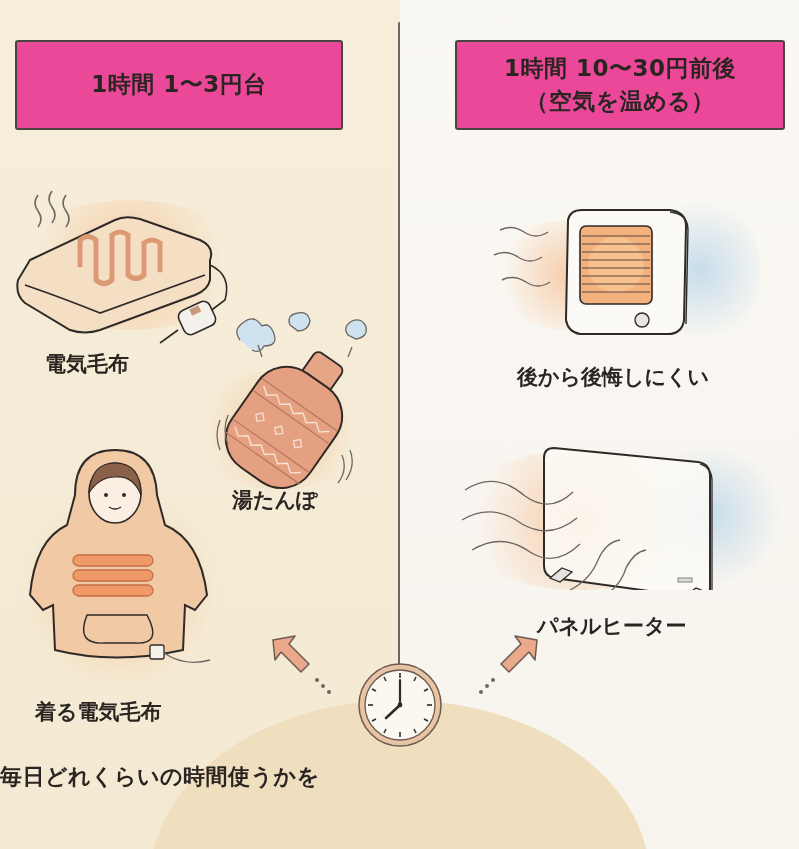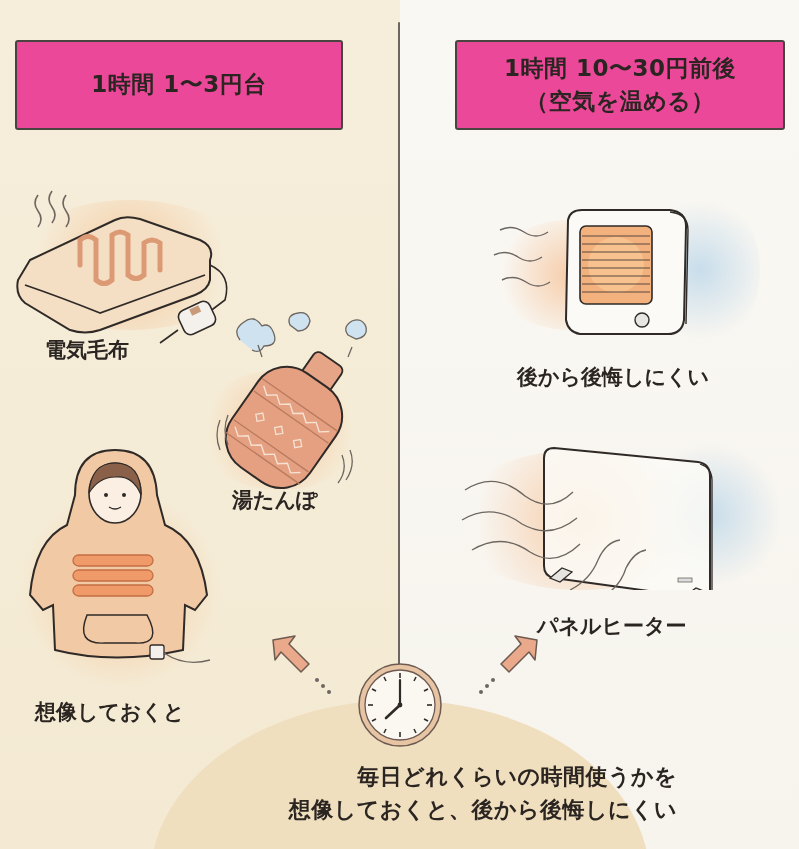--- a/index.html
+++ b/index.html
@@ -43,21 +43,21 @@
     .glow-cool { position: absolute; border-radius: 50%;
       background: radial-gradient(circle, rgba(160,200,230,0.55) 0%, rgba(160,200,230,0) 70%); }
 
     .bottom-dome {
       position: absolute; left: 150px; top: 700px; width: 500px; height: 300px;
       border-radius: 50% 50% 0 0 / 60% 60% 0 0;
       background: #f0dfbf;
     }
     .bottom-text {
       position: absolute; left: 0; width: 677px; top: 760px;
-      text-align: right; font-size: 22px; font-weight: bold; line-height: 1.5;
+      text-align: left; font-size: 22px; font-weight: bold; line-height: 1.5;
     }
     .bottom-text div { letter-spacing: 0.5px; }
   </style>
 </head>
 <body>
 
 <div class="panel-left"></div>
 <div class="panel-right"></div>
 <div class="divider"></div>
 
@@ -73,21 +73,21 @@
 <svg class="icon" style="left:10px;top:185px;" width="230" height="160" viewBox="0 0 230 160">
   <path d="M28 10 q-6 8 0 16 q6 8 0 16 M42 6 q-6 8 0 16 q6 8 0 16 M56 10 q-6 8 0 16 q6 8 0 16" stroke="#6d6660" stroke-width="1.6" fill="none"></path>
   <path d="M20 75 L105 35 Q115 30 130 34 L190 55 Q205 62 200 75 L200 95 Q198 105 185 110 L90 145 Q75 150 60 145 L15 118 Q5 110 8 95 Z" fill="#f5dfc4" stroke="#2f2a27" stroke-width="2"></path>
   <path d="M15 100 Q50 112 90 128 L195 90" stroke="#2f2a27" stroke-width="1.8" fill="none"></path>
   <path d="M70 80 L70 55 Q78 48 86 55 L86 95 Q94 102 102 95 L102 50 Q110 44 118 50 L118 90 Q126 97 134 90 L134 58 Q142 52 150 58 L150 85" stroke="#dc9a74" stroke-width="5" fill="none" stroke-linecap="round"></path>
   <path d="M200 80 Q222 90 215 115 L195 130" stroke="#2f2a27" stroke-width="1.6" fill="none"></path>
   <rect x="170" y="120" width="34" height="26" rx="7" fill="#f4f1ec" stroke="#2f2a27" stroke-width="1.6" transform="rotate(-25 187 133)"></rect>
   <rect x="180" y="122" width="10" height="7" fill="#c99a7a" transform="rotate(-25 185 125)"></rect>
   <path d="M168 145 L150 158" stroke="#2f2a27" stroke-width="1.6"></path>
 </svg>
-<div class="label" style="left:45px;top:336px;">電気毛布</div>
+<div class="label" style="left:45px;top:350px;">電気毛布</div>
 
 <div class="glow-warm" style="left:195px;top:370px;width:170px;height:120px;"></div>
 <svg class="icon" style="left:200px;top:305px;" width="170" height="200" viewBox="0 0 170 200">
   <path d="M40 35 q-8 -10 4 -18 q10 -8 18 4 q8 -4 12 8 q4 12 -10 12 q-4 8 -12 4 M58 40 L62 52" stroke="#6d6660" stroke-width="1.3" fill="#cfe2ef"></path>
   <path d="M90 20 q-4 -10 8 -12 q10 -2 12 8 q-2 10 -12 10 Z" stroke="#6d6660" stroke-width="1.3" fill="#cfe2ef"></path>
   <path d="M148 30 q-6 -8 4 -14 q10 -4 14 6 q2 10 -10 12 Z M152 42 L148 52" stroke="#6d6660" stroke-width="1.3" fill="#cfe2ef"></path>
   <g transform="rotate(35 85 120)">
     <rect x="68" y="40" width="34" height="30" rx="6" fill="#e5a586" stroke="#2f2a27" stroke-width="1.8"></rect>
     <rect x="38" y="65" width="95" height="115" rx="35" fill="#e4a080" stroke="#2f2a27" stroke-width="2"></rect>
     <path d="M40 95 L131 95 M40 110 L131 110 M40 145 L131 145 M40 160 L131 160" stroke="#b97a60" stroke-width="1.3"></path>
@@ -106,21 +106,21 @@
   <circle cx="91" cy="50" r="2" fill="#2f2a27"></circle>
     <circle cx="109" cy="50" r="2" fill="#2f2a27"></circle>
   <path d="M94 62 q6 4 12 0" stroke="#2f2a27" stroke-width="1.3" fill="none"></path>
   <rect x="58" y="110" width="80" height="11" rx="5.5" fill="#ef9a68" stroke="#c46e44" stroke-width="1.3"></rect>
   <rect x="58" y="125" width="80" height="11" rx="5.5" fill="#ef9a68" stroke="#c46e44" stroke-width="1.3"></rect>
   <rect x="58" y="140" width="80" height="11" rx="5.5" fill="#ef9a68" stroke="#c46e44" stroke-width="1.3"></rect>
   <path d="M72 170 Q60 200 90 198 L120 198 Q148 200 132 170 Z" fill="none" stroke="#2f2a27" stroke-width="1.5"></path>
   <rect x="135" y="200" width="14" height="14" rx="2" fill="#f4f1ec" stroke="#2f2a27" stroke-width="1.3"></rect>
   <path d="M149 208 Q170 222 195 215" stroke="#6d6660" stroke-width="1.4" fill="none"></path>
 </svg>
-<div class="label" style="left:35px;top:698px;">想像しておくと</div>
+<div class="label" style="left:35px;top:698px;">着る電気毛布</div>
 
 <div class="glow-cool" style="left:640px;top:190px;width:120px;height:160px;"></div>
 <div class="glow-warm" style="left:490px;top:220px;width:160px;height:110px;"></div>
 <svg class="icon" style="left:490px;top:200px;" width="210" height="150" viewBox="0 0 210 150">
   <path d="M10 30 q12 -6 24 2 q12 8 24 0 M4 55 q12 -6 24 2 q12 8 24 0 M12 80 q12 -6 24 2 q12 8 24 0" stroke="#6d6660" stroke-width="1.4" fill="none"></path>
   <path d="M78 20 Q80 10 92 10 L180 10 Q196 12 196 26 L194 120 Q192 134 178 134 L90 134 Q78 132 76 120 Z" fill="#fbfaf7" stroke="#2f2a27" stroke-width="2"></path>
   <path d="M180 12 Q198 14 198 30 L196 124" stroke="#2f2a27" stroke-width="1.4" fill="none"></path>
   <rect x="90" y="26" width="72" height="78" rx="6" fill="#f3b17e" stroke="#2f2a27" stroke-width="1.6"></rect>
   <circle cx="126" cy="65" r="28" fill="#f8c28e"></circle>
   <g stroke="#5a4840" stroke-width="1.2">
@@ -181,14 +181,13 @@
     <line x1="17" y1="29" x2="21" y2="31"></line>
       <line x1="29" y1="17" x2="31" y2="21"></line>
   </g>
   <line x1="45" y1="45" x2="45" y2="20" stroke="#2f2a27" stroke-width="2.2" stroke-linecap="round"></line>
   <line x1="45" y1="45" x2="31" y2="58" stroke="#2f2a27" stroke-width="2.6" stroke-linecap="round"></line>
   <circle cx="45" cy="45" r="2.4" fill="#2f2a27"></circle>
 </svg>
 
 <div class="bottom-text">
   <div>毎日どれくらいの時間使うかを</div>
-  <div>想像しておくと、後から後悔しにくい</div>
 </div>
 
 </body></html>

